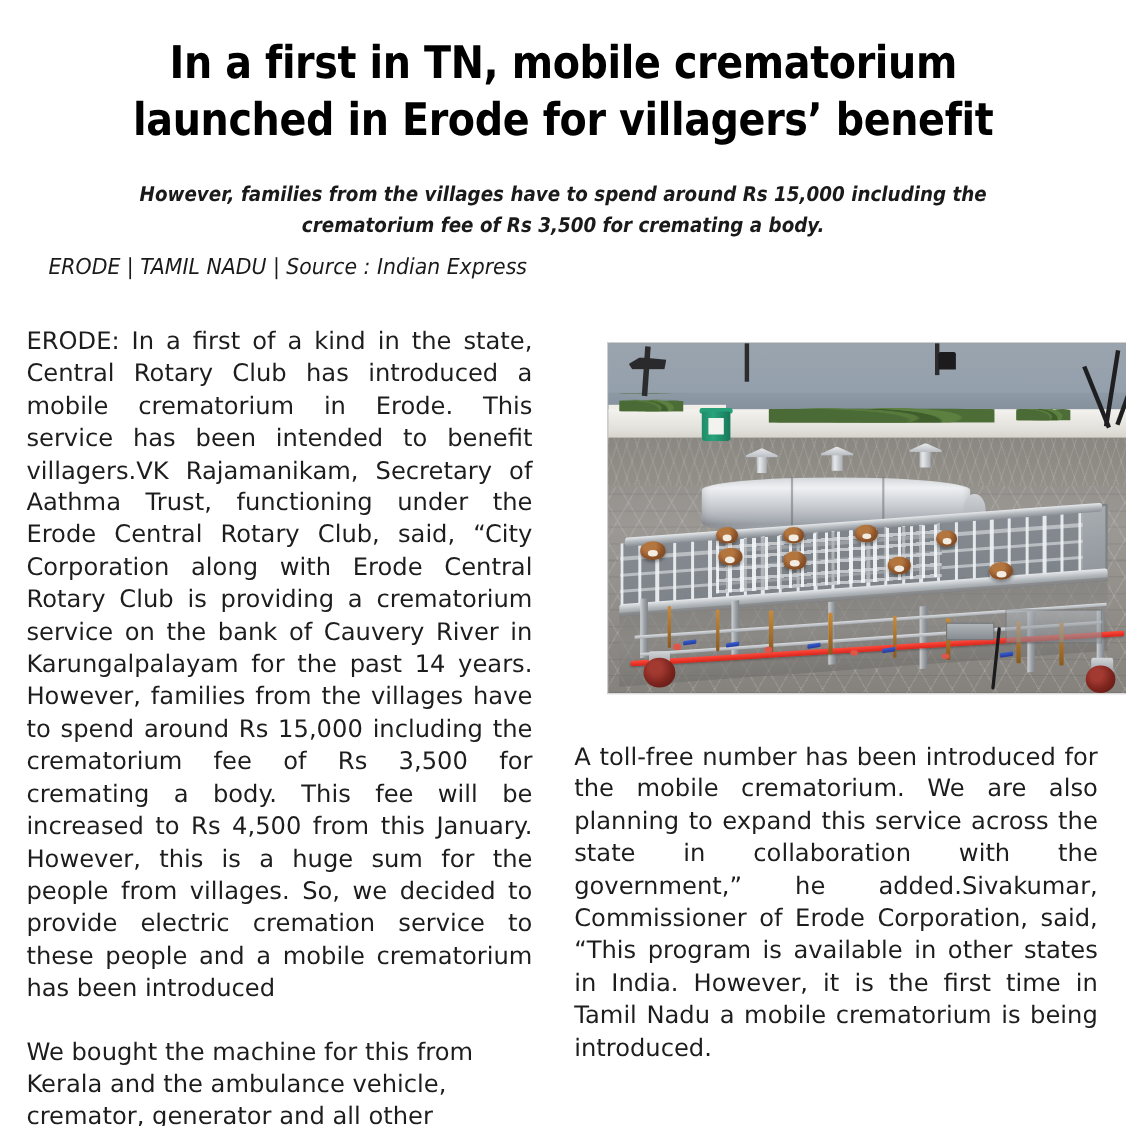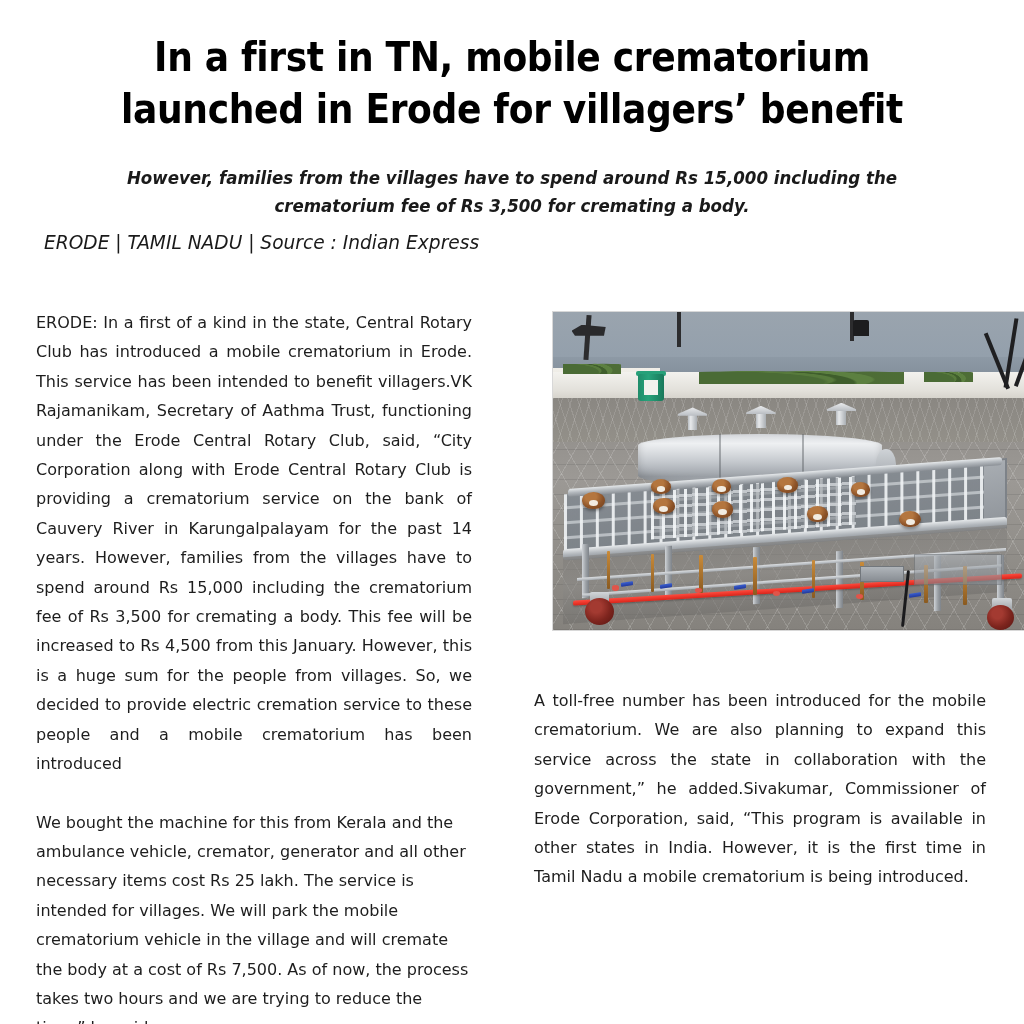--- a/index.html
+++ b/index.html
@@ -73,24 +73,24 @@
     width: 468px;
   }
   .col-right-text {
     position: absolute;
     left: 518px;
     top: 670px;
     width: 484px;
   }
   .para {
     text-align: justify;
-    font-size: 16px;
+    font-size: 22px;
     line-height: 29.4px;
     color: #1d1d1d;
-    margin: 16px;
+    margin: 4px;
     font-family: "DejaVu Sans", sans-serif;
   }
   .para + .para { margin-top: 29px; }
   .para.last { text-align: left; }
 
   
   .photo {
     position: absolute;
     left: 512px;
     top: 295px;

